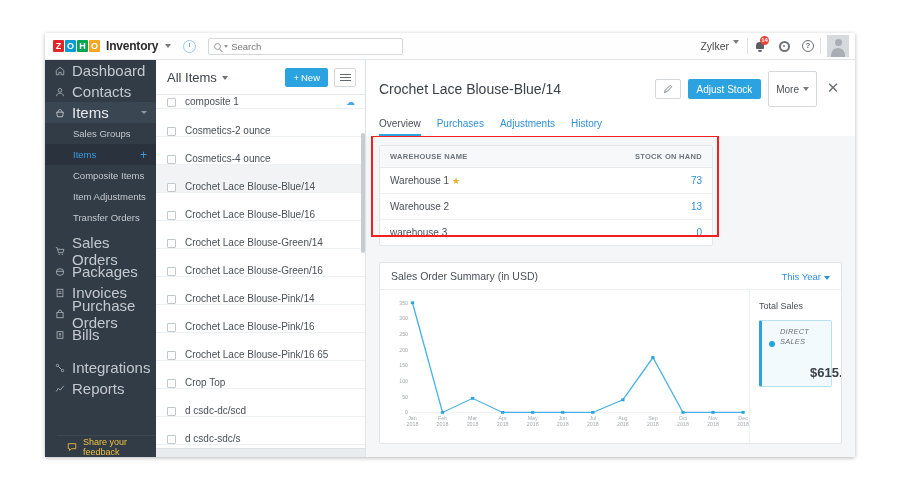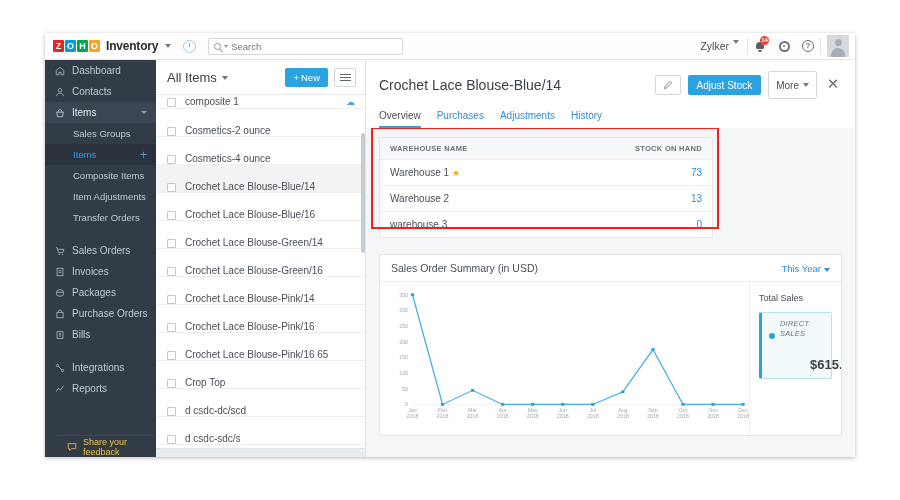--- a/index.html
+++ b/index.html
@@ -227,21 +227,21 @@
     flex-direction: column;
     position: relative;
   }
   .nav-item {
     height: 21px;
     display: flex;
     align-items: center;
     padding-left: 10px;
     gap: 7px;
     color: #c3c9cf;
-    font-size: 10px;
+    font-size: 15px;
     cursor: pointer;
   }
   .nav-item .ico {
     width: 10px; height: 10px;
     flex: 0 0 10px;
     display: flex; align-items: center; justify-content: center;
     opacity: 0.85;
   }
   .nav-item svg { display: block; }
   .nav-item.expanded {
@@ -445,21 +445,21 @@
     padding: 0 9px;
     font-size: 10px;
     font-family: "Liberation Sans", sans-serif;
     cursor: pointer;
   }
   .btn-default {
     background: #fff;
     color: #4a5058;
     border: 1px solid #d4d8db;
     border-radius: 2px;
-    height: 28px;
+    height: 36px;
     padding: 0 7px;
     font-size: 10px;
     font-family: "Liberation Sans", sans-serif;
     cursor: pointer;
     display: flex; align-items: center; gap: 3px;
   }
   .close-x {
     width: 18px; height: 18px;
     color: #6b7075;
     font-size: 15px;
@@ -708,35 +708,35 @@
               <circle cx="5" cy="10" r="0.8" fill="#c3c9cf"></circle>
               <circle cx="8.8" cy="10" r="0.8" fill="#c3c9cf"></circle>
             </svg>
         </span>
         <span>Sales Orders</span>
       </div>
 
       <div class="nav-item">
         <span class="ico">
           <svg width="10" height="10" viewBox="0 0 12 12">
+              <ellipse cx="6" cy="6" rx="4.5" ry="4" fill="none" stroke="#c3c9cf" stroke-width="1"></ellipse>
+              <path d="M2 5.2h8" stroke="#c3c9cf" stroke-width="1"></path>
+            </svg>
+        </span>
+        <span>Packages</span>
+      </div>
+
+      <div class="nav-item">
+        <span class="ico">
+          <svg width="10" height="10" viewBox="0 0 12 12">
               <rect x="2.5" y="1.5" width="7" height="9" fill="none" stroke="#c3c9cf" stroke-width="1"></rect>
               <path d="M4.3 4.5h3.4M4.3 6.5h3.4" stroke="#c3c9cf" stroke-width="1"></path>
             </svg>
         </span>
         <span>Invoices</span>
-      </div>
-
-      <div class="nav-item">
-        <span class="ico">
-          <svg width="10" height="10" viewBox="0 0 12 12">
-              <ellipse cx="6" cy="6" rx="4.5" ry="4" fill="none" stroke="#c3c9cf" stroke-width="1"></ellipse>
-              <path d="M2 5.2h8" stroke="#c3c9cf" stroke-width="1"></path>
-            </svg>
-        </span>
-        <span>Packages</span>
       </div>
 
       <div class="nav-item">
         <span class="ico">
           <svg width="10" height="10" viewBox="0 0 12 12">
               <rect x="2.3" y="4" width="7.4" height="6.5" fill="none" stroke="#c3c9cf" stroke-width="1"></rect>
               <path d="M4.2 4V3a1.8 1.8 0 013.6 0v1" fill="none" stroke="#c3c9cf" stroke-width="1"></path>
             </svg>
         </span>
         <span>Purchase Orders</span>

